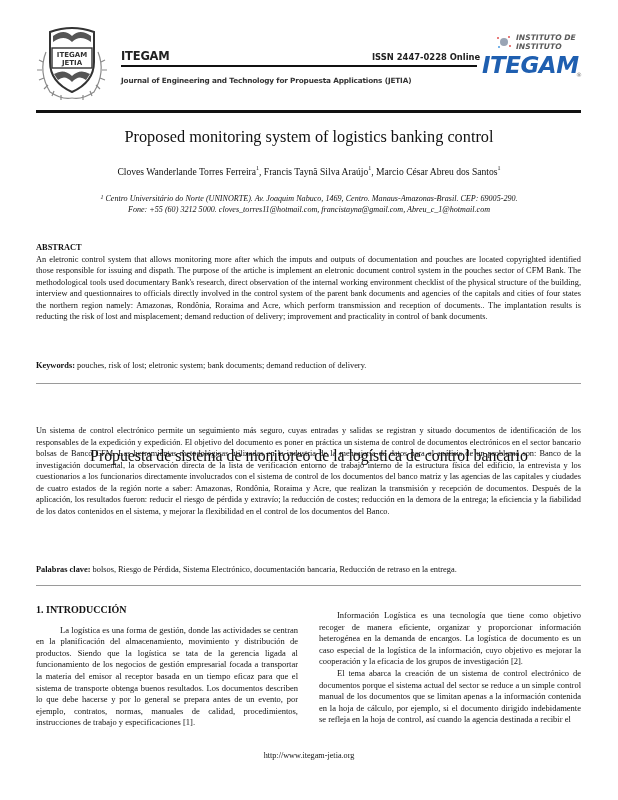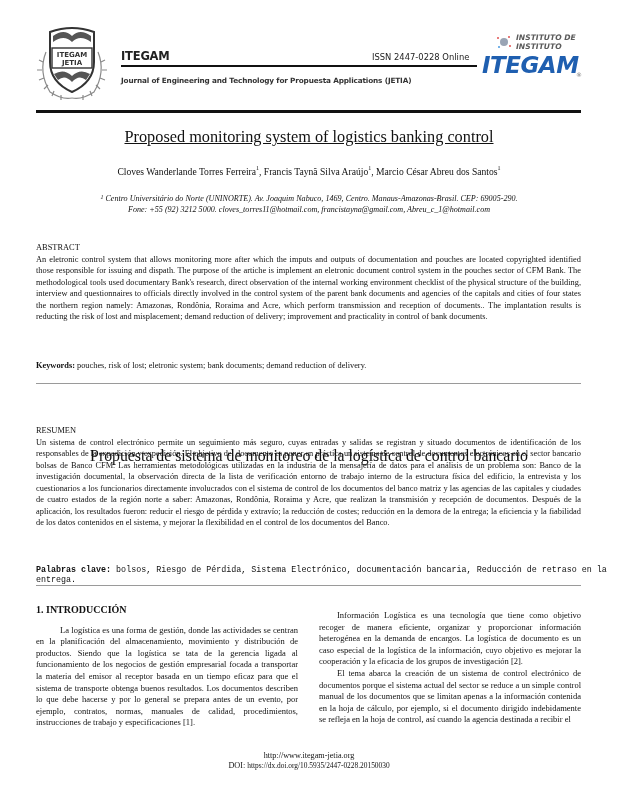--- a/index.html
+++ b/index.html
@@ -2,47 +2,47 @@
 <html><head>
 <meta charset="utf-8">
 <style>
   * { box-sizing: border-box; margin: 0; padding: 0; }
   html, body { width: 618px; height: 800px; background: #ffffff; overflow: hidden; }
   body { position: relative; font-family: "Liberation Serif", serif; color: #1a1a1a; }
 
   
   .hdr-logo-left { position: absolute; left: 36px; top: 22px; width: 72px; height: 80px; }
   .hdr-journal { position: absolute; left: 121px; top: 49px; font-family: "DejaVu Sans", sans-serif; font-weight: bold; font-size: 11.5px; letter-spacing: -0.2px; color: #222; }
-  .hdr-issn { position: absolute; left: 372px; top: 52px; font-family: "DejaVu Sans", sans-serif; font-weight: normal; font-size: 8.4px; color: #222; }
+  .hdr-issn { position: absolute; left: 372px; top: 52px; font-family: "DejaVu Sans", sans-serif; font-weight: bold; font-size: 8.4px; color: #222; }
   .hdr-rule { position: absolute; left: 121px; top: 65px; width: 356px; height: 2px; background: #111; }
   .hdr-subtitle { position: absolute; left: 121px; top: 76px; font-family: "DejaVu Sans", sans-serif; font-weight: bold; font-size: 7.3px; letter-spacing: -0.15px; color: #333; }
   .hdr-logo-right { position: absolute; left: 476px; top: 32px; width: 110px; height: 52px; }
   .logo-r-inst { position: absolute; left: 40px; top: 2px; font-family: "DejaVu Sans", sans-serif; font-weight: bold; font-style: italic; font-size: 7.6px; line-height: 8.6px; color: #5b5b5b; }
   .logo-r-brand { position: absolute; left: 6px; top: 20px; font-family: "DejaVu Sans", sans-serif; font-weight: bold; font-style: italic; font-size: 23px; letter-spacing: -0.5px; color: #1f5fb0; }
   .logo-r-reg { position: absolute; left: 100px; top: 39px; font-size: 6px; color: #777; font-family: "DejaVu Sans", sans-serif; }
   .logo-r-orb { position: absolute; left: 20px; top: 2px; width: 16px; height: 16px; }
   .thick-rule { position: absolute; left: 36px; top: 110px; width: 545px; height: 3px; background: #111; }
 
   
-  .title-en { position: absolute; left: 0; width: 618px; top: 127px; text-align: center; font-size: 16.3px; color: #111; text-decoration: underline; }
+  .title-en { position: absolute; left: 0; width: 618px; top: 127px; text-align: center; font-size: 16.3px; color: #111; }
   .authors { position: absolute; left: 0; width: 618px; top: 166px; text-align: center; font-size: 9.6px; color: #111; }
   .authors sup, .affil sup { font-size: 6px; vertical-align: top; position: relative; top: -1px; }
   .affil { position: absolute; left: 0; width: 618px; top: 193px; text-align: center; font-style: italic; font-size: 8.1px; line-height: 11.2px; color: #111; }
 
   
   .sec { position: absolute; left: 36px; width: 545px; font-size: 8.35px; line-height: 11.5px; text-align: justify; color: #111; }
-  .sec-head { font-weight: normal; font-size: 8.4px; }
+  .sec-head { font-weight: bold; font-size: 8.4px; }
   .abstract { top: 242px; }
   .keywords { position: absolute; left: 36px; top: 361px; font-size: 8.35px; color: #111; }
   .keywords b, .palabras b { font-weight: bold; }
   .rule-gray { position: absolute; left: 36px; width: 545px; height: 1px; background: #9a9a9a; }
   .rule1 { top: 383px; }
   .title-es { position: absolute; left: 0; width: 618px; top: 399px; text-align: center; font-size: 15.8px; color: #111; margin-top: 48px; }
   .resumen { top: 425px; }
-  .palabras { position: absolute; left: 36px; top: 565px; font-size: 8.35px; color: #111; font-family: Liberation Mono, monospace; }
+  .palabras { position: absolute; left: 36px; top: 565px; font-size: 8.35px; color: #111; }
   .rule2 { top: 585px; }
 
   
   .col { position: absolute; font-size: 8.5px; line-height: 11.6px; text-align: justify; color: #111; }
   .col-left { left: 36px; width: 262px; top: 604px; }
   .col-right { left: 319px; width: 262px; top: 610px; }
   .h1 { font-weight: bold; font-size: 10px; margin-bottom: 9px; }
   .indent { text-indent: 24px; }
   .indent-r { text-indent: 18px; }
 
@@ -98,49 +98,47 @@
 <div class="title-en">Proposed monitoring system of logistics banking control</div>
 
 <div class="authors">
   <span>Cloves Wanderlande Torres Ferreira</span><sup>1</sup><span>, </span>
   <span>Francis Taynã Silva Araújo</span><sup>1</sup><span>, </span>
   <span>Marcio César Abreu dos Santos</span><sup>1</sup>
 </div>
 
 <div class="affil">
   <div><sup>1</sup> <span>Centro Universitário do Norte (UNINORTE). Av. Joaquim Nabuco, 1469, Centro. Manaus-Amazonas-Brasil. CEP: 69005-290.</span></div>
-  <div>Fone: +55 (92) 3212 5000. cloves_torres11@hotmail.com, francistayna@gmail.com, Abreu_c_1@hotmail.com</div>
+  <div>Fone: +55 (60) 3212 5000. cloves_torres11@hotmail.com, francistayna@gmail.com, Abreu_c_1@hotmail.com</div>
 </div>
 
 <div class="sec abstract">
   <div class="sec-head">ABSTRACT</div>
   <div>An eletronic control system that allows monitoring more after which the imputs and outputs of documentation and pouches are located copyrighted identified those responsible for issuing and dispath. The purpose of the artiche is implement an eletronic document control system in the pouches sector of CFM Bank. The methodological tools used documentary Bank's research, direct observation of the internal working environment checklist of the physical structure of the building, interview and questionnaires to officials directly involved in the control system of the parent bank documents and agencies of the capitals and cities of four states the northern region namely: Amazonas, Rondônia, Roraima and Acre, which perform transmission and reception of documents.. The implantation results is reducting the risk of lost and misplacement; demand reduction of delivery; improvement and practicality in control of bank documents.</div>
 </div>
 
 <div class="keywords"><b>Keywords:</b><span> pouches, risk of lost; eletronic system; bank documents; demand reduction of delivery.</span></div>
 
 <div class="rule-gray rule1"></div>
 
 <div class="title-es">Propuesta de sistema de monitoreo de la logística de control bancario</div>
 
 <div class="sec resumen">
-  <div class="sec-head">RESUMEN</div>
   <div>Un sistema de control electrónico permite un seguimiento más seguro, cuyas entradas y salidas se registran y situado documentos de identificación de los responsables de la expedición y expedición. El objetivo del documento es poner en práctica un sistema de control de documentos electrónicos en el sector bancario bolsas de Banco CFM. Las herramientas metodológicas utilizadas en la industria de la mensajería de datos para el análisis de un problema son: Banco de la investigación documental, la observación directa de la lista de verificación entorno de trabajo interno de la estructura física del edificio, la entrevista y los cuestionarios a los funcionarios directamente involucrados con el sistema de control de los documentos del banco matriz y las agencias de las capitales y ciudades de cuatro estados de la región norte a saber: Amazonas, Rondônia, Roraima y Acre, que realizan la transmisión y recepción de documentos. Después de la aplicación, los resultados fueron: reducir el riesgo de pérdida y extravío; la reducción de costes; reducción en la demora de la entrega; la eficiencia y la fiabilidad de los datos contenidos en el sistema, y mejorar la flexibilidad en el control de los documentos del Banco.</div>
 </div>
 
 <div class="palabras"><b>Palabras clave:</b><span> bolsos, Riesgo de Pérdida, Sistema Electrónico, documentación bancaria, Reducción de retraso en la entrega.</span></div>
 
 <div class="rule-gray rule2"></div>
 
 <div class="col col-left">
   <div class="h1">1.  INTRODUCCIÓN</div>
   <p class="indent">La logística es una forma de gestión, donde las actividades se centran en la planificación del almacenamiento, movimiento y distribución de productos. Siendo que la logística se tata de la gerencia ligada al funcionamiento de los negocios de gestión empresarial  focada a transportar la materia del emisor al receptor basada en un tiempo eficaz para que el sistema de transporte obtenga buenos resultados. Los documentos describen lo que debe hacerse y por lo general se prepara antes de un evento, por ejemplo, contratos, normas, manuales de calidad, procedimientos, instrucciones de trabajo y especificaciones [1].</p>
 </div>
 
 <div class="col col-right">
   <p class="indent-r">Información Logística es una tecnología que tiene como objetivo recoger de manera eficiente, organizar y proporcionar información heterogénea en la demanda de encargos. La logística de documento es un caso especial de la logística de la información, cuyo objetivo es mejorar la cooperación y la eficacia de los grupos de investigación [2].</p>
   <p class="indent-r">El tema abarca la creación de un sistema de control electrónico de documentos porque el sistema actual del sector se reduce a un simple control manual de los documentos que se limitan apenas a la  información contenida en la hoja de cálculo, por ejemplo, si el documento dirigido indebidamente se refleja en la hoja de control, así cuando la agencia destinada a recibir el</p>
 </div>
 
 <div class="footer">
   <div>http://www.itegam-jetia.org</div>
-  <div><span>DOI: </span><span class="doi-url">https://dx.doi.org/10.5935/2447-0228.20150030</span></div>
 </div>
 
 </body></html>

